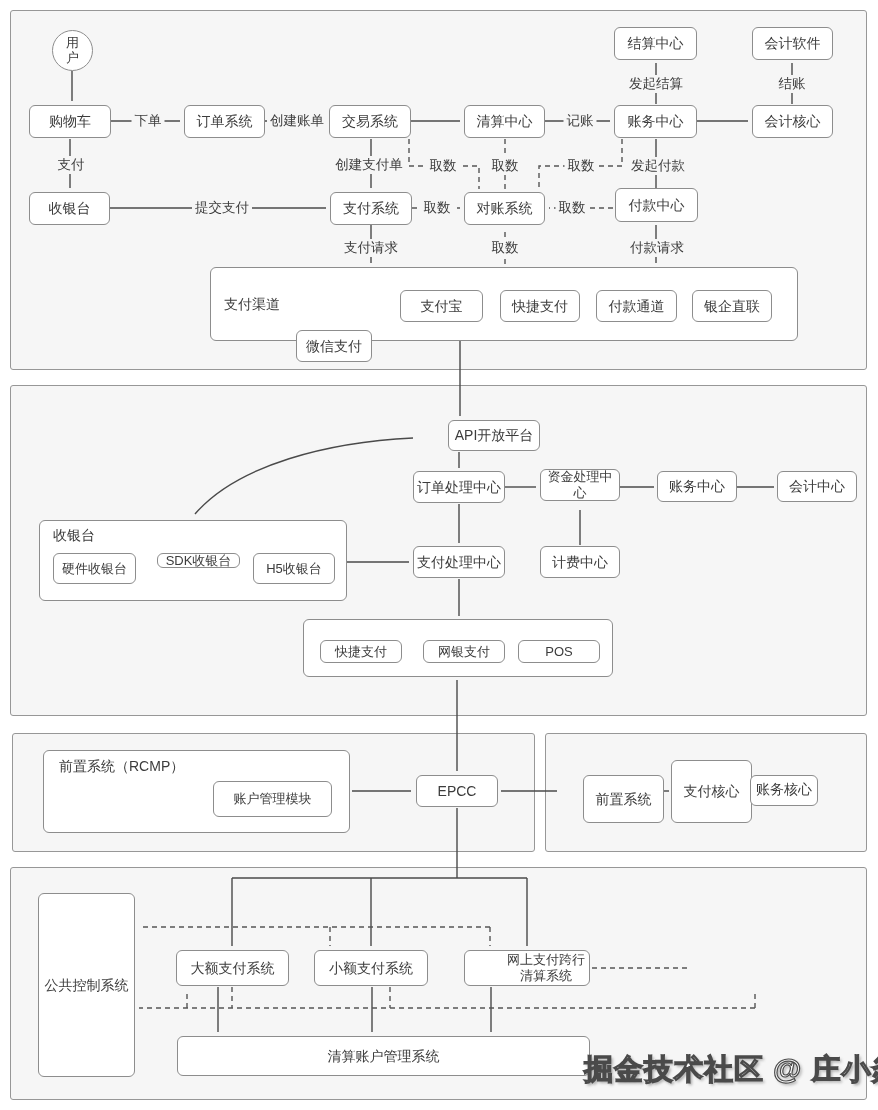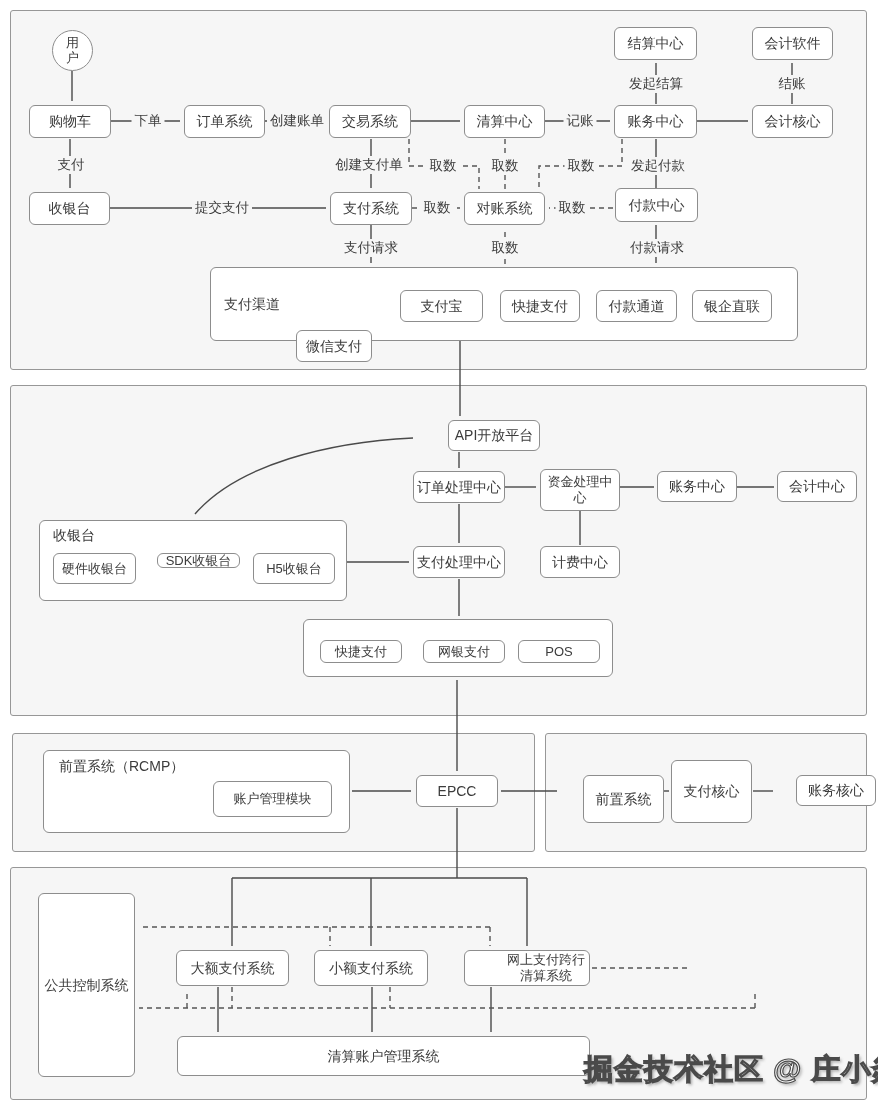--- a/index.html
+++ b/index.html
@@ -139,42 +139,42 @@
   <span class="elabel" style="left:792px;top:84px;">结账</span>
   <span class="elabel" style="left:222px;top:208px;">提交支付</span>
   <span class="elabel" style="left:437px;top:208px;">取数</span>
   <span class="elabel" style="left:572px;top:208px;">取数</span>
   <span class="elabel" style="left:371px;top:248px;">支付请求</span>
   <span class="elabel" style="left:505px;top:248px;">取数</span>
   <span class="elabel" style="left:657px;top:248px;">付款请求</span>
 
   <div class="node" style="left:413px;top:420px;width:92px;height:31px;margin-left:35px;">API开放平台</div>
   <div class="node" style="left:413px;top:471px;width:92px;height:32px;">订单处理中心</div>
-  <div class="node small" style="left:540px;top:469px;width:80px;height:42px;">资金处理中心</div>
+  <div class="node small" style="left:540px;top:469px;width:80px;height:32px;">资金处理中心</div>
   <div class="node" style="left:657px;top:471px;width:80px;height:31px;">账务中心</div>
   <div class="node" style="left:777px;top:471px;width:80px;height:31px;">会计中心</div>
   <div class="group" style="left:39px;top:520px;width:308px;height:81px;"></div>
   <div class="glabel" style="left:53px;top:527px;">收银台</div>
   <div class="node small" style="left:53px;top:553px;width:83px;height:31px;">硬件收银台</div>
   <div class="node small" style="left:157px;top:553px;width:83px;height:15px;">SDK收银台</div>
   <div class="node small" style="left:253px;top:553px;width:82px;height:31px;">H5收银台</div>
   <div class="node" style="left:413px;top:546px;width:92px;height:32px;">支付处理中心</div>
   <div class="node" style="left:540px;top:546px;width:80px;height:32px;">计费中心</div>
   <div class="group" style="left:303px;top:619px;width:310px;height:58px;"></div>
   <div class="node small" style="left:320px;top:640px;width:82px;height:23px;">快捷支付</div>
   <div class="node small" style="left:423px;top:640px;width:82px;height:23px;">网银支付</div>
   <div class="node small" style="left:518px;top:640px;width:82px;height:23px;">POS</div>
 
   <div class="group" style="left:43px;top:750px;width:307px;height:83px;"></div>
   <div class="glabel" style="left:59px;top:758px;">前置系统（RCMP）</div>
   <div class="node small" style="left:213px;top:781px;width:119px;height:36px;">账户管理模块</div>
   <div class="node" style="left:416px;top:775px;width:82px;height:32px;">EPCC</div>
   <div class="node" style="left:583px;top:775px;width:81px;height:48px;">前置系统</div>
   <div class="node" style="left:671px;top:760px;width:81px;height:63px;">支付核心</div>
-  <div class="node" style="left:796px;top:775px;width:80px;height:31px;">账务核心</div>
+  <div class="node" style="left:750px;top:775px;width:68px;height:31px;font-family:Liberation Serif, serif;">账务核心</div>
 
   <div class="node" style="left:38px;top:893px;width:97px;height:184px;">公共控制系统</div>
   <div class="node" style="left:176px;top:950px;width:113px;height:36px;">大额支付系统</div>
   <div class="node" style="left:314px;top:950px;width:114px;height:36px;">小额支付系统</div>
   <div class="node small" style="left:464px;top:950px;width:126px;height:36px;padding-left:40px;">网上支付跨行清算系统</div>
   <div class="node" style="left:177px;top:1036px;width:413px;height:40px;">清算账户管理系统</div>
 
   <div class="wm">掘金技术社区 @ 庄小焱</div>
 </div>
 

